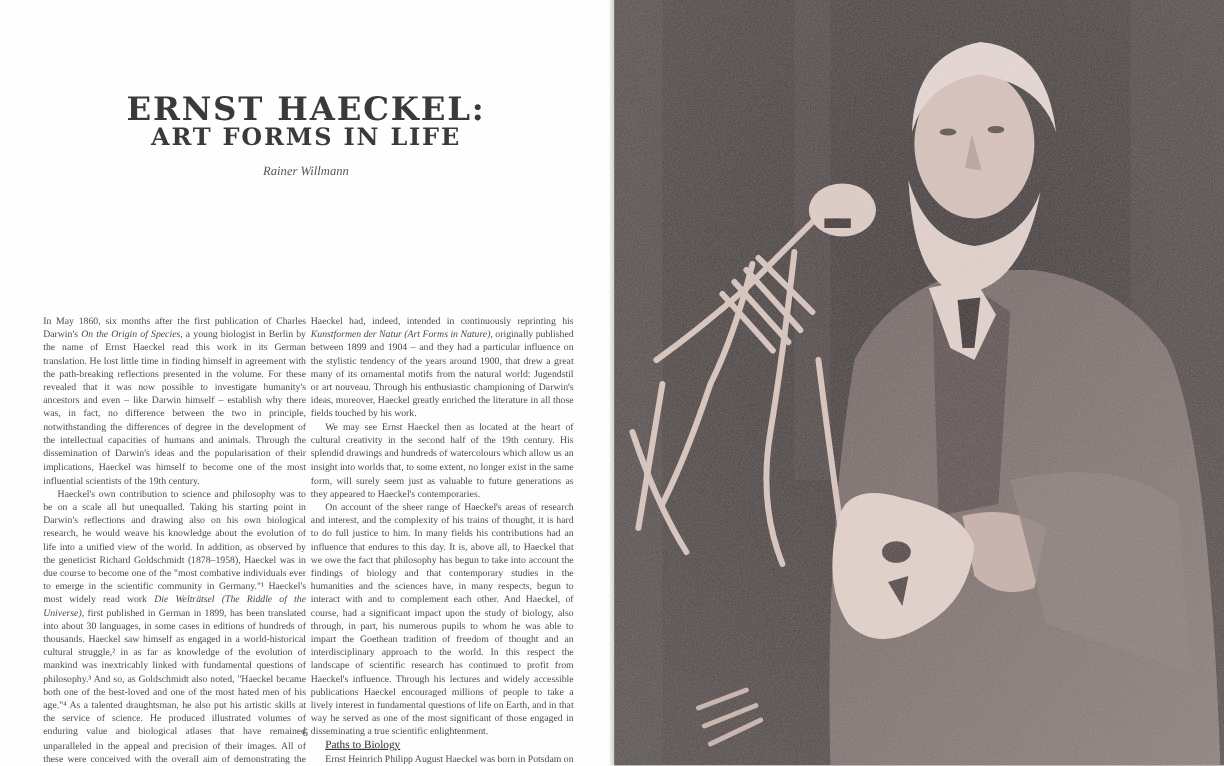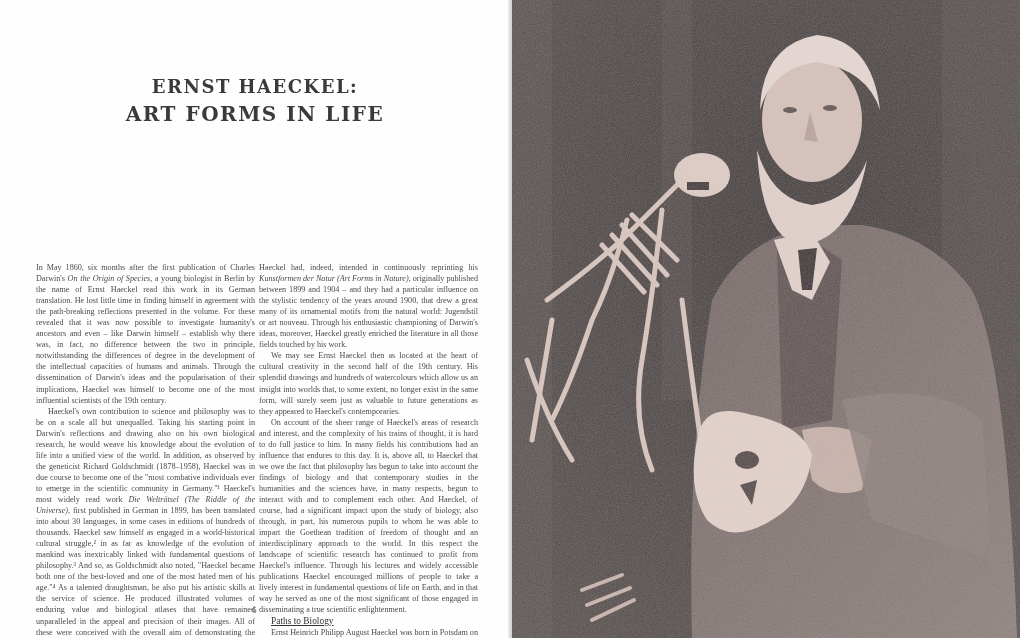--- a/index.html
+++ b/index.html
@@ -1,39 +1,40 @@
 <!DOCTYPE html>
 <html><head>
 <meta charset="utf-8">
 <style>
   html,body{margin:0;padding:0;}
   body{width:1020px;height:638px;overflow:hidden;background:#fff;position:relative;font-family:"Liberation Serif","DejaVu Serif",serif;}
   .page-left{position:absolute;left:0;top:0;width:510px;height:638px;background:#fefefe;}
   .title{position:absolute;left:0;width:510px;text-align:center;font-family:"DejaVu Serif","Liberation Serif",serif;font-weight:bold;color:#3a3a3a;letter-spacing:1.5px;}
-  .title.l1{top:76px;font-size:18px;}
+  .title.l1{top:76px;font-size:27px;}
   .title.l2{top:102px;font-size:20px;}
   .author{position:absolute;top:138px;left:0;width:510px;text-align:center;font-style:italic;font-size:10.5px;color:#555;}
   .col{position:absolute;top:262px;width:219px;font-size:8.15px;line-height:11.05px;color:#4a4a4a;text-align:justify;hyphens:auto;}
   .col.c1{left:36px;}
   .col.c2{left:259px;}
   .col p{margin:0;text-indent:12px;}
   .col p.first{text-indent:0;}
   .col em{font-style:italic;}
   .subhead{font-size:9.4px;color:#333;margin:12px 0 1px 0;text-indent:0;text-decoration:underline;}
   .folio{position:absolute;left:252px;top:605px;font-size:9px;color:#555;}
   .gutter{position:absolute;left:508px;top:0;width:4px;height:638px;background:linear-gradient(90deg,#f0efef,#cfcfcf);}
   .photo{position:absolute;left:512px;top:0;width:508px;height:638px;overflow:hidden;background:#4a4444;}
   .photo svg{display:block;}
 </style>
 </head>
 <body>
 
 <div class="page-left">
   <div class="title l1">ERNST HAECKEL:</div>
   <div class="title l2">ART FORMS IN LIFE</div>
+  <div class="author">Rainer Willmann</div>
 
   <div class="col c1">
     <p class="first"><span>In May 1860, six months after the first publication of Charles Darwin's </span><em>On the Origin of Species</em><span>, a young biologist in Berlin by the name of Ernst Haeckel read this work in its German translation. He lost little time in finding himself in agreement with the path-breaking reflections presented in the volume. For these revealed that it was now possible to investigate humanity's ancestors and even – like Darwin himself – establish why there was, in fact, no difference between the two in principle, notwithstanding the differences of degree in the development of the intellectual capacities of humans and animals. Through the dissemination of Darwin's ideas and the popularisation of their implications, Haeckel was himself to become one of the most influential scientists of the 19th century.</span></p>
     <p><span>Haeckel's own contribution to science and philosophy was to be on a scale all but unequalled. Taking his starting point in Darwin's reflections and drawing also on his own biological research, he would weave his knowledge about the evolution of life into a unified view of the world. In addition, as observed by the geneticist Richard Goldschmidt (1878–1958), Haeckel was in due course to become one of the "most combative individuals ever to emerge in the scientific community in Germany."¹ Haeckel's most widely read work </span><em>Die Welträtsel (The Riddle of the Universe)</em><span>, first published in German in 1899, has been translated into about 30 languages, in some cases in editions of hundreds of thousands. Haeckel saw himself as engaged in a world-historical cultural struggle,² in as far as knowledge of the evolution of mankind was inextricably linked with fundamental questions of philosophy.³ And so, as Goldschmidt also noted, "Haeckel became both one of the best-loved and one of the most hated men of his age."⁴ As a talented draughtsman, he also put his artistic skills at the service of science. He produced illustrated volumes of enduring value and biological atlases that have remained unparalleled in the appeal and precision of their images. All of these were conceived with the overall aim of demonstrating the connectedness and the boundless diversity of all life forms, both features owed to the process of evolution. Haeckel's illustrated publications repeatedly called forth one reaction above all others: incredulous astonishment at the beauty of objects to be found in nature. These in due course became sources of inspiration for many artists – an outcome that</span></p>
   </div>
 
   <div class="col c2">
     <p class="first"><span>Haeckel had, indeed, intended in continuously reprinting his </span><em>Kunstformen der Natur (Art Forms in Nature)</em><span>, originally published between 1899 and 1904 – and they had a particular influence on the stylistic tendency of the years around 1900, that drew a great many of its ornamental motifs from the natural world: Jugendstil or art nouveau. Through his enthusiastic championing of Darwin's ideas, moreover, Haeckel greatly enriched the literature in all those fields touched by his work.</span></p>
     <p>We may see Ernst Haeckel then as located at the heart of cultural creativity in the second half of the 19th century. His splendid drawings and hundreds of watercolours which allow us an insight into worlds that, to some extent, no longer exist in the same form, will surely seem just as valuable to future generations as they appeared to Haeckel's contemporaries.</p>
     <p>On account of the sheer range of Haeckel's areas of research and interest, and the complexity of his trains of thought, it is hard to do full justice to him. In many fields his contributions had an influence that endures to this day. It is, above all, to Haeckel that we owe the fact that philosophy has begun to take into account the findings of biology and that contemporary studies in the humanities and the sciences have, in many respects, begun to interact with and to complement each other. And Haeckel, of course, had a significant impact upon the study of biology, also through, in part, his numerous pupils to whom he was able to impart the Goethean tradition of freedom of thought and an interdisciplinary approach to the world. In this respect the landscape of scientific research has continued to profit from Haeckel's influence. Through his lectures and widely accessible publications Haeckel encouraged millions of people to take a lively interest in fundamental questions of life on Earth, and in that way he served as one of the most significant of those engaged in disseminating a true scientific enlightenment.</p>

